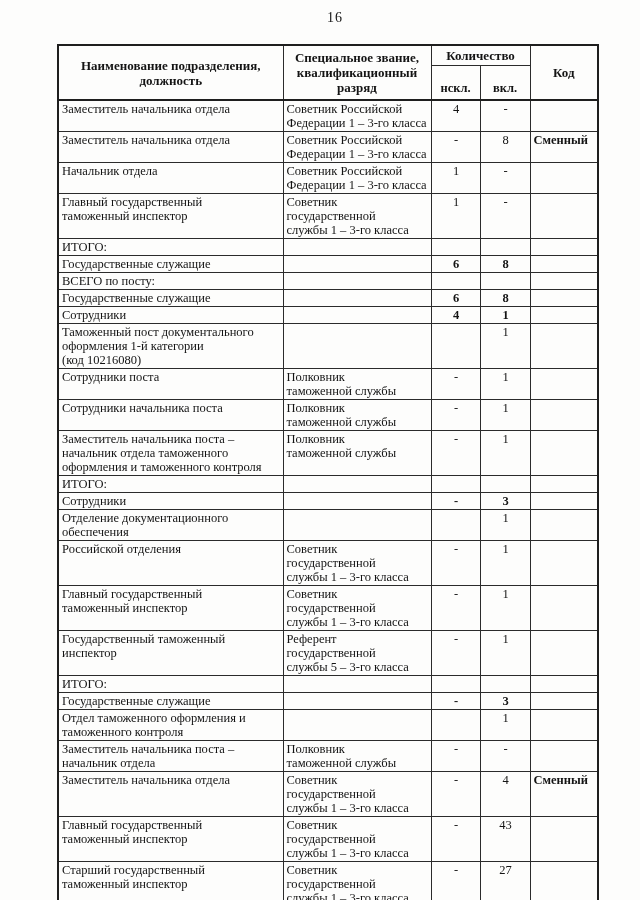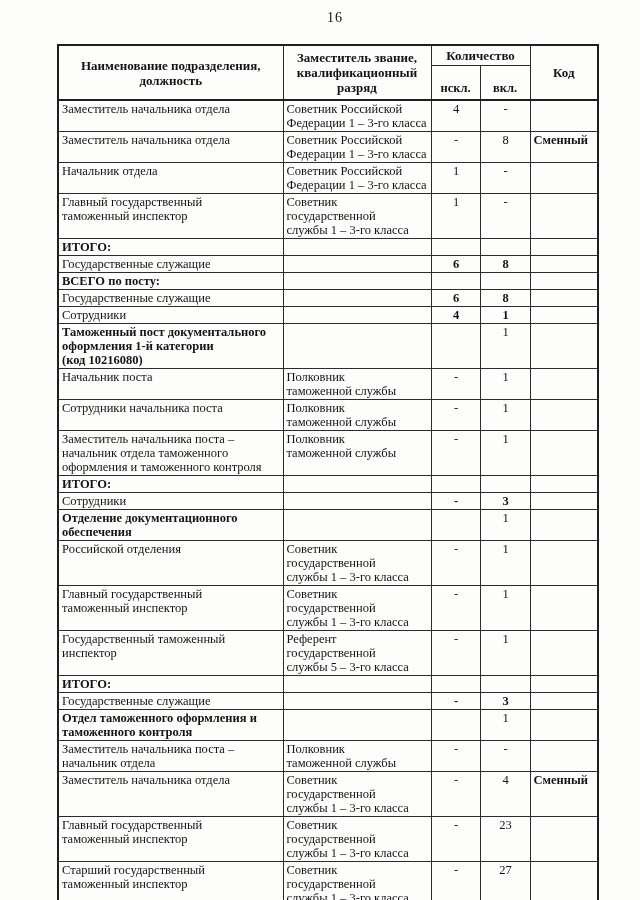--- a/index.html
+++ b/index.html
@@ -70,21 +70,21 @@
     text-align: center;
     padding: 1px 1px;
   }
   td.c-code {
     font-size: 10px;
     line-height: 12px;
     padding-top: 2px;
     font-weight: bold;
   }
   tr.section td.c-name {
-    font-weight: bold;
+    font-weight: normal;
   }
   tr.bold-values td.c-num {
     font-weight: bold;
   }
 </style>
 </head>
 <body>
 
 <div class="page-number">16</div>
 
@@ -93,21 +93,21 @@
     <col style="width:225px">
     <col style="width:148px">
     <col style="width:49px">
     <col style="width:50px">
     <col style="width:68px">
   </colgroup>
   <thead>
     <tr>
       <th rowspan="2">Наименование подразделения,
 должность</th>
-      <th rowspan="2">Заместитель звание,
+      <th rowspan="2">Специальное звание,
 квалификационный
 разряд</th>
       <th colspan="2">Количество</th>
       <th rowspan="2">Код</th>
     </tr>
     <tr class="sub">
       <th>нскл.</th>
       <th>вкл.</th>
     </tr>
   </thead>
@@ -183,21 +183,21 @@
       <tr class="section">
         <td class="c-name">Таможенный пост документального
 оформления 1-й категории
 (код 10216080)</td>
         <td class="c-rank"></td>
         <td class="c-num"></td>
         <td class="c-num">1</td>
         <td class="c-code"></td>
       </tr>
       <tr>
-        <td class="c-name">Начальник поста</td>
+        <td class="c-name">Сотрудники поста</td>
         <td class="c-rank">Полковник
 таможенной службы</td>
         <td class="c-num">-</td>
         <td class="c-num">1</td>
         <td class="c-code"></td>
       </tr>
       <tr>
         <td class="c-name">Сотрудники начальника поста</td>
         <td class="c-rank">Полковник
 таможенной службы</td>
@@ -301,21 +301,21 @@
         <td class="c-num">-</td>
         <td class="c-num">4</td>
         <td class="c-code">Сменный</td>
       </tr>
       <tr>
         <td class="c-name">Главный государственный
 таможенный инспектор</td>
         <td class="c-rank">Советник государственной
 службы 1 – 3-го класса</td>
         <td class="c-num">-</td>
-        <td class="c-num">23</td>
+        <td class="c-num">43</td>
         <td class="c-code"></td>
       </tr>
       <tr>
         <td class="c-name">Старший государственный
 таможенный инспектор</td>
         <td class="c-rank">Советник государственной
 службы 1 – 3-го класса</td>
         <td class="c-num">-</td>
         <td class="c-num">27</td>
         <td class="c-code"></td>

